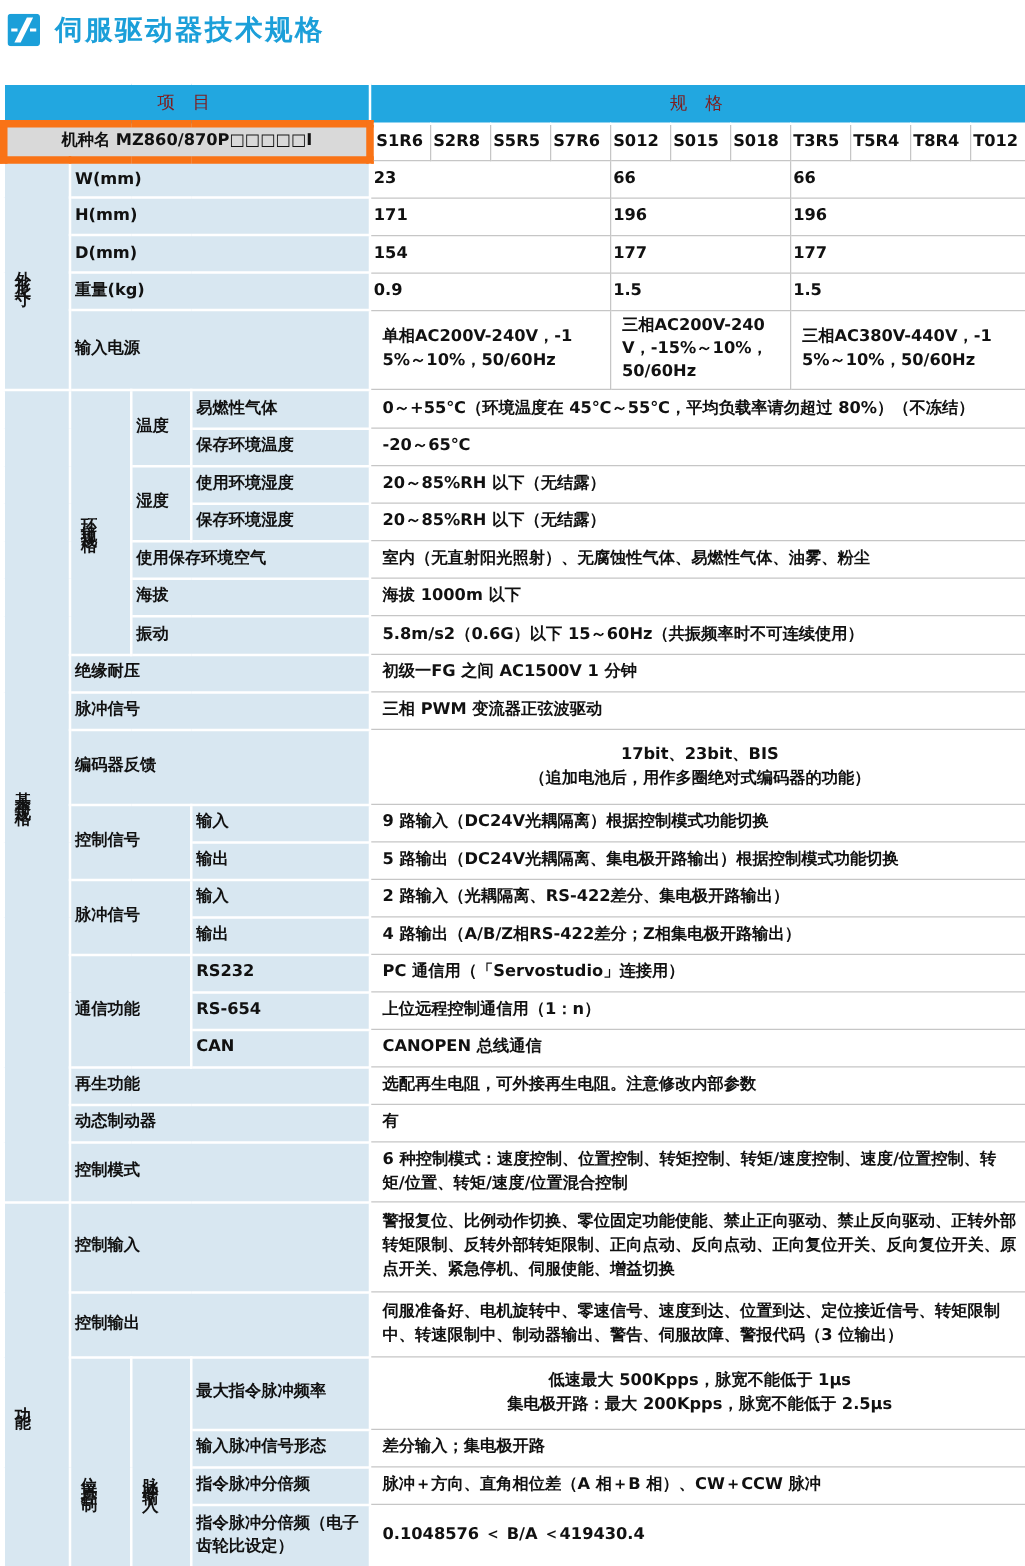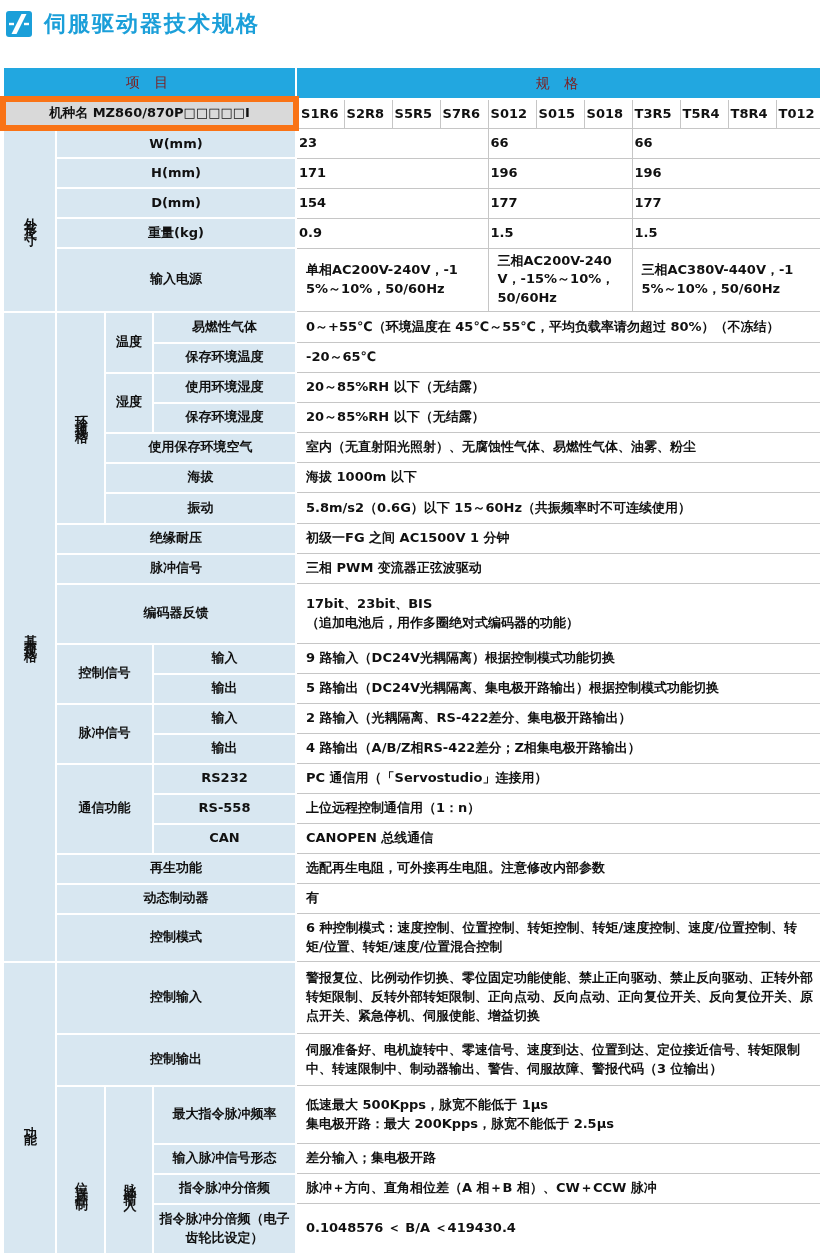--- a/index.html
+++ b/index.html
@@ -2,26 +2,26 @@
 <html><head>
 <meta charset="utf-8">
 <style>
   html,body{margin:0;padding:0;background:#ffffff;}
   body{width:820px;font-family:"DejaVu Sans",sans-serif;}
   .title-bar{display:flex;align-items:center;gap:12px;padding:8px 0 0 6px;height:40px;box-sizing:border-box;}
   .page-title{font-size:22px;font-weight:bold;color:#1b9fd9;letter-spacing:2px;margin:0;}
   table.spec{border-collapse:collapse;table-layout:fixed;width:820px;margin-top:26px;border-bottom:2px solid #2e74b5;}
   td{box-sizing:border-box;font-size:13px;color:#111;line-height:1.45;word-break:break-all;}
   td.hd{background:#22a7e0;color:#7f1d1d;font-weight:normal;font-size:14px;letter-spacing:5px;text-align:center;border:2px solid #fff;padding:4px 0;}
-  td.lbl{background:#d8e7f1;text-align:center;border:2px solid #fff;font-weight:bold;padding:2px 3px;}
+  td.lbl{background:#d8e7f1;border:2px solid #fff;font-weight:bold;padding:2px 3px;}
   td.mlbl{background:#d9d9d9;text-align:center;border:6px solid #f97316;font-weight:bold;padding:2px 3px;}
   td.val{background:#fff;border:1px solid #c6c6c6;padding:3px 9px;text-align:left;font-weight:bold;}
   td.val.ctr{text-align:left;padding:3px 2px;}
   td.vlab span.v{writing-mode:vertical-rl;text-orientation:upright;display:inline-block;letter-spacing:5px;}
-  td .ln{display:block;}
+  td .ln{display:block;text-align:center;}
   tr.h28{height:28px}tr.h30{height:30px}tr.h31{height:31px}tr.h48{height:48px}
   tr.h50{height:50px}tr.h52{height:52px}tr.h58{height:58px}tr.h60{height:60px}tr.h72{height:72px}
 </style>
 </head>
 <body>
 
 <div class="title-bar">
   <svg width="26" height="26" viewBox="0 0 26 26">
     <rect x="0" y="0" width="26" height="26" rx="3" fill="#1b9fd9"></rect>
     <path d="M15.5 3 L20.5 3 L10.5 23 L5.5 23 Z" fill="#ffffff"></path>
@@ -170,21 +170,21 @@
     <td class="lbl">输出</td>
     <td class="val" colspan="11">4 路输出（A/B/Z相RS-422差分；Z相集电极开路输出）</td>
   </tr>
 
   <tr class="h30">
     <td class="lbl" colspan="2" rowspan="3">通信功能</td>
     <td class="lbl">RS232</td>
     <td class="val" colspan="11">PC 通信用（「Servostudio」连接用）</td>
   </tr>
   <tr class="h30">
-    <td class="lbl">RS-558</td>
+    <td class="lbl">RS-654</td>
     <td class="val" colspan="11">上位远程控制通信用（1：n）</td>
   </tr>
   <tr class="h30">
     <td class="lbl">CAN</td>
     <td class="val" colspan="11">CANOPEN 总线通信</td>
   </tr>
 
   <tr class="h30">
     <td class="lbl" colspan="3">再生功能</td>
     <td class="val" colspan="11">选配再生电阻，可外接再生电阻。注意修改内部参数</td>

